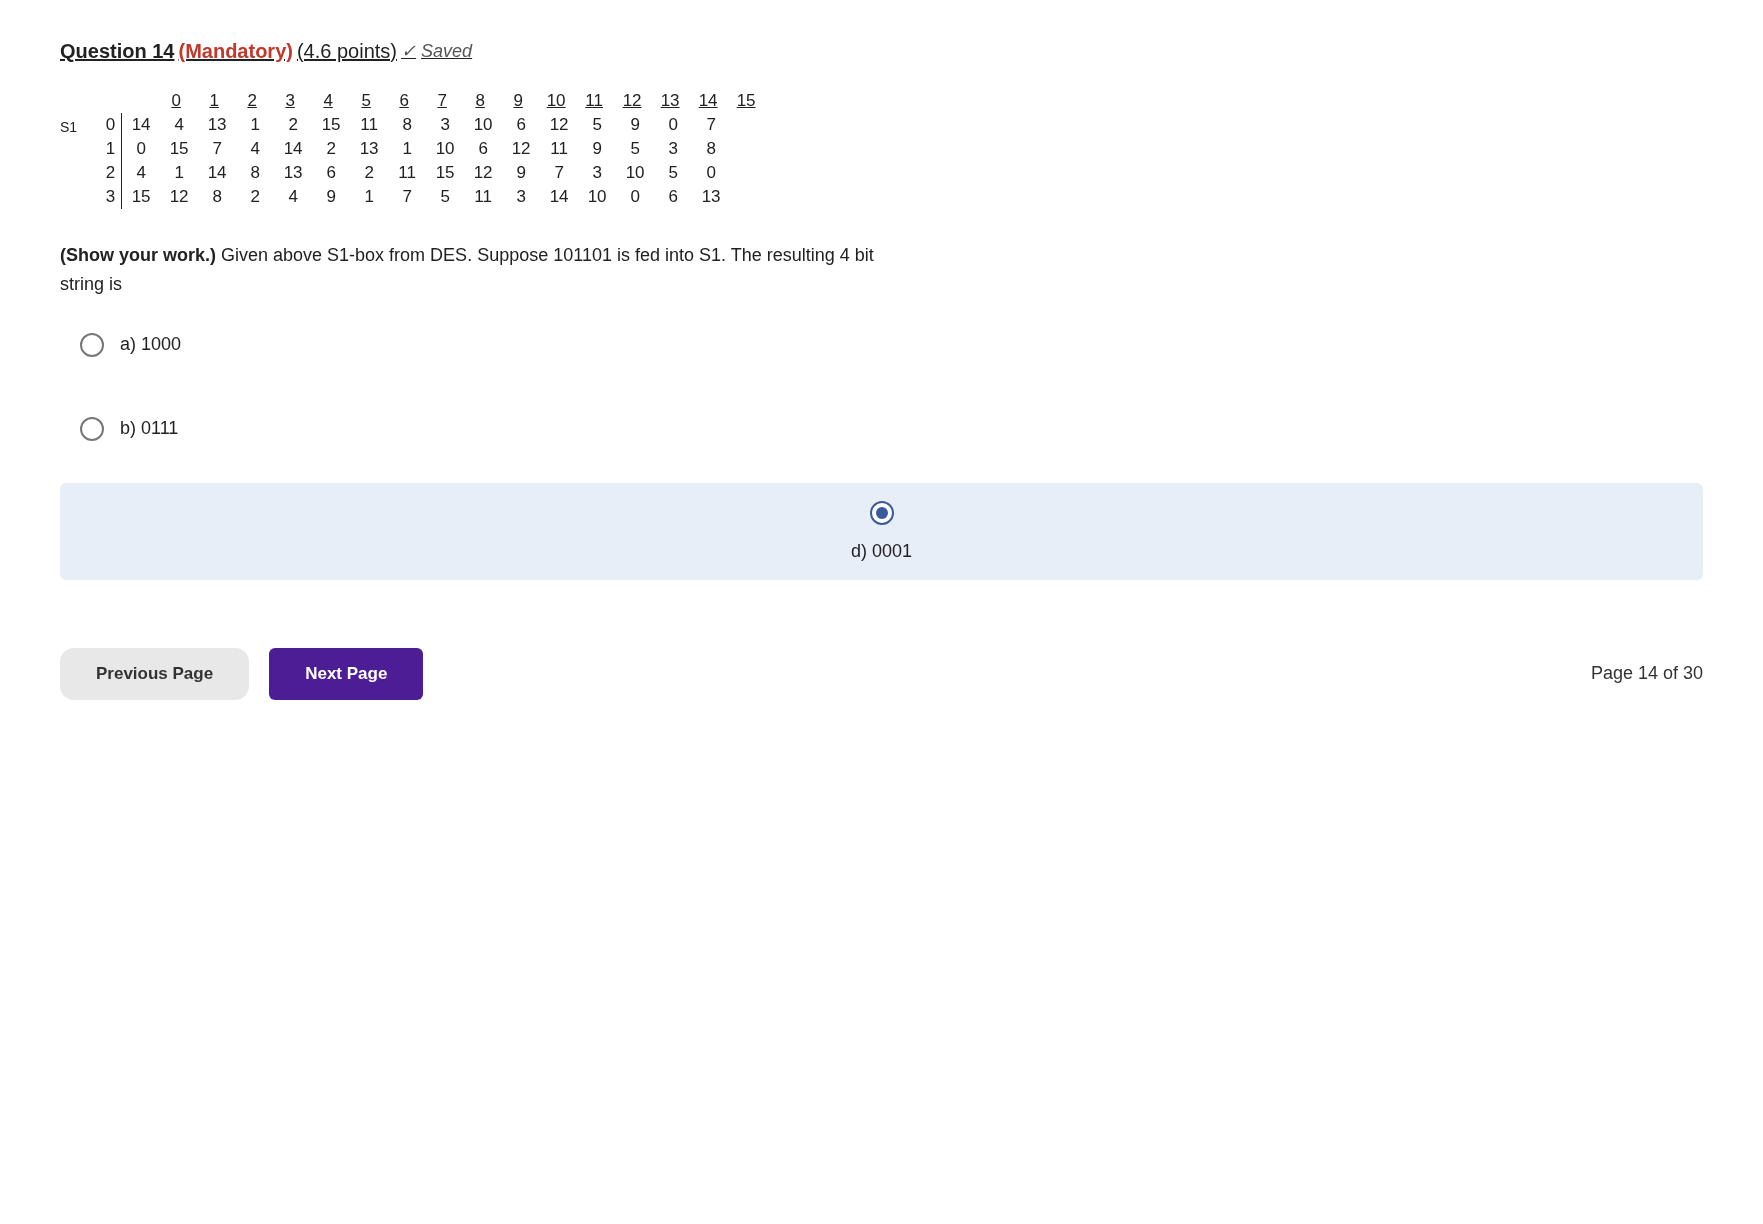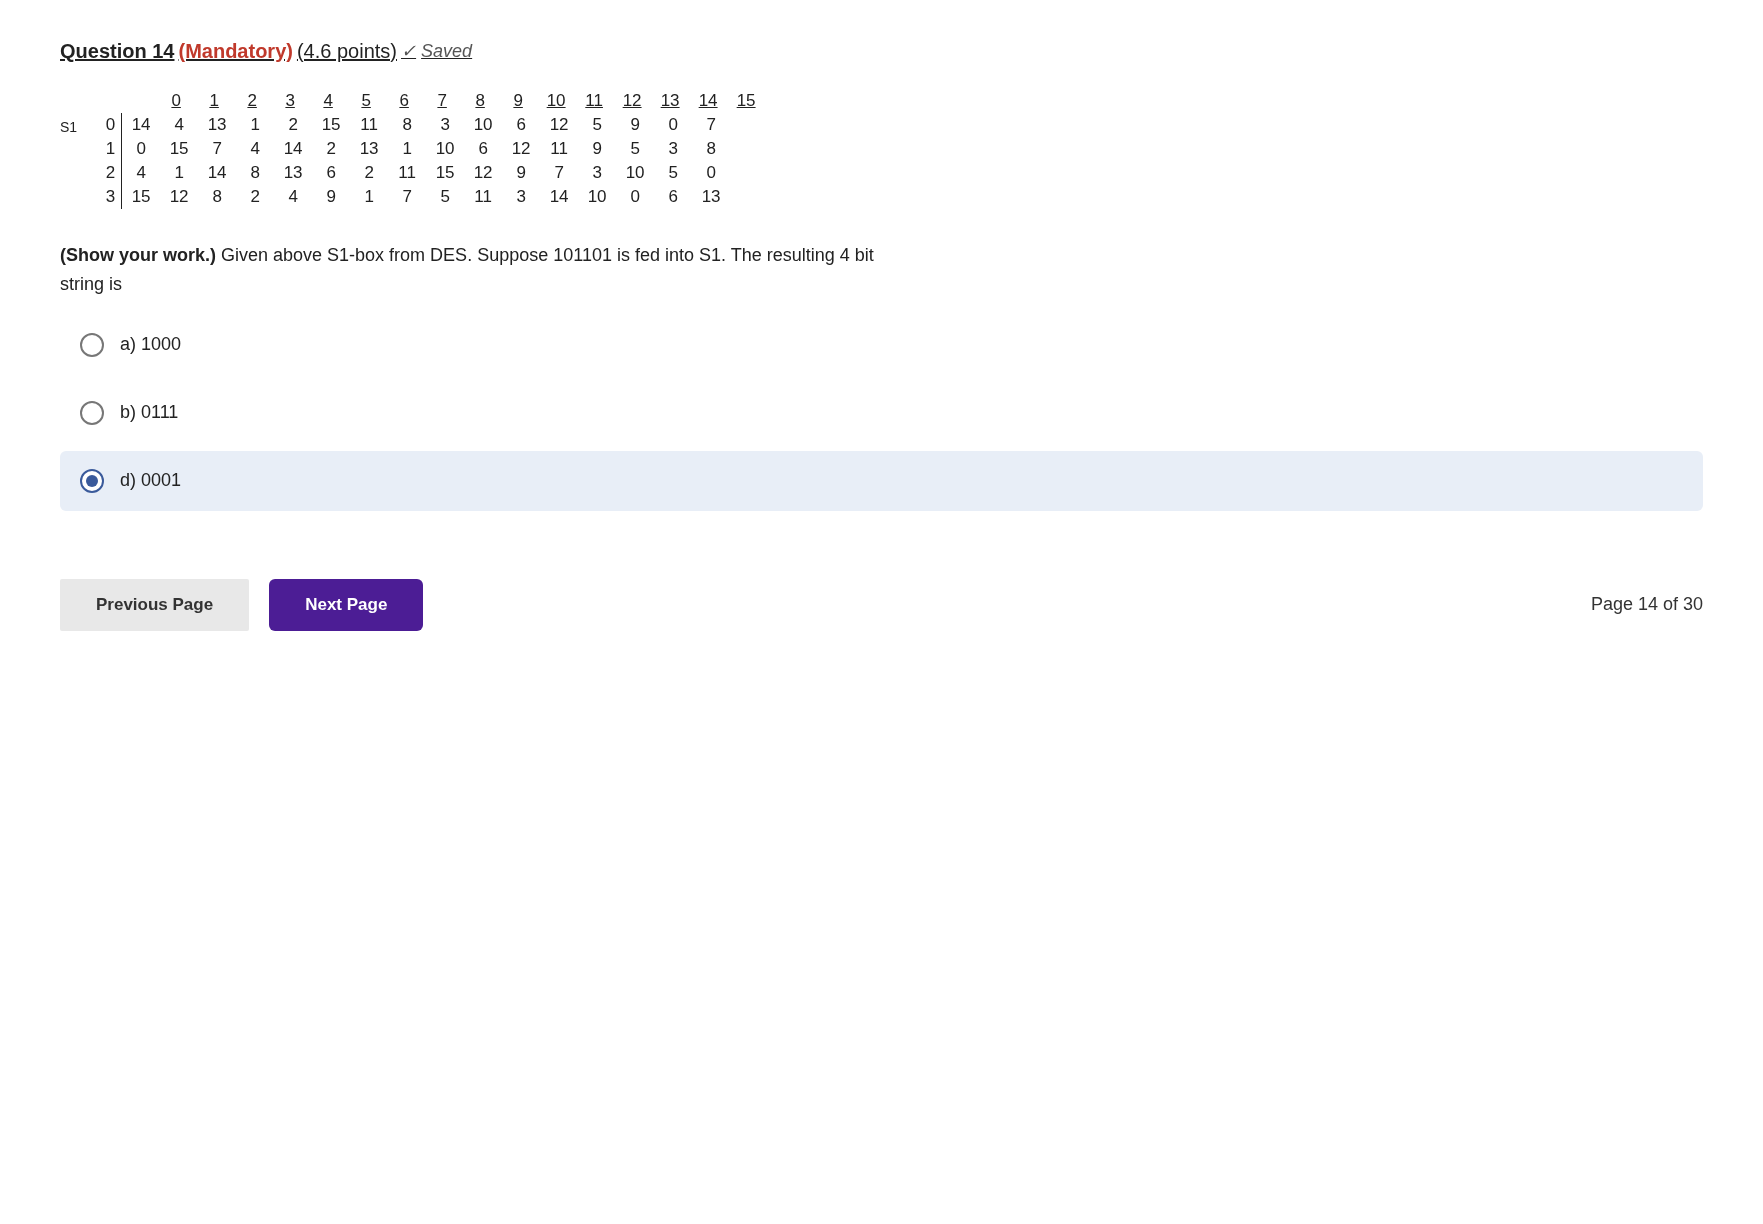--- a/index.html
+++ b/index.html
@@ -82,34 +82,35 @@
       font-size: 18px;
       line-height: 1.6;
       max-width: 820px;
     }
     .bold { font-weight: 700; }
 
     
     .options-list {
       display: flex;
       flex-direction: column;
-      gap: 0;
+      gap: 16px;
     }
     .option-item {
       display: flex;
       align-items: center;
       gap: 16px;
       padding: 18px 20px;
       border-radius: 6px;
       margin-bottom: 8px;
       cursor: pointer;
       font-size: 18px;
     }
     .option-item.selected {
       background: #e8eef7;
+      flex-direction: column;
     }
     .option-item:not(.selected) {
       background: transparent;
     }
     .radio-circle {
       width: 24px;
       height: 24px;
       border-radius: 50%;
       border: 2px solid #777;
       display: flex;
@@ -134,21 +135,21 @@
     .bottom-nav {
       display: flex;
       align-items: center;
       margin-top: 60px;
       gap: 20px;
     }
     .btn-prev {
       padding: 16px 36px;
       background: #e8e8e8;
       border: none;
-      border-radius: 2px;
+      border-radius: 14px;
       font-size: 17px;
       font-weight: 600;
       cursor: pointer;
       color: #333;
     }
     .btn-next {
       padding: 16px 36px;
       background: #4c1d95;
       border: none;
       border-radius: 6px;

